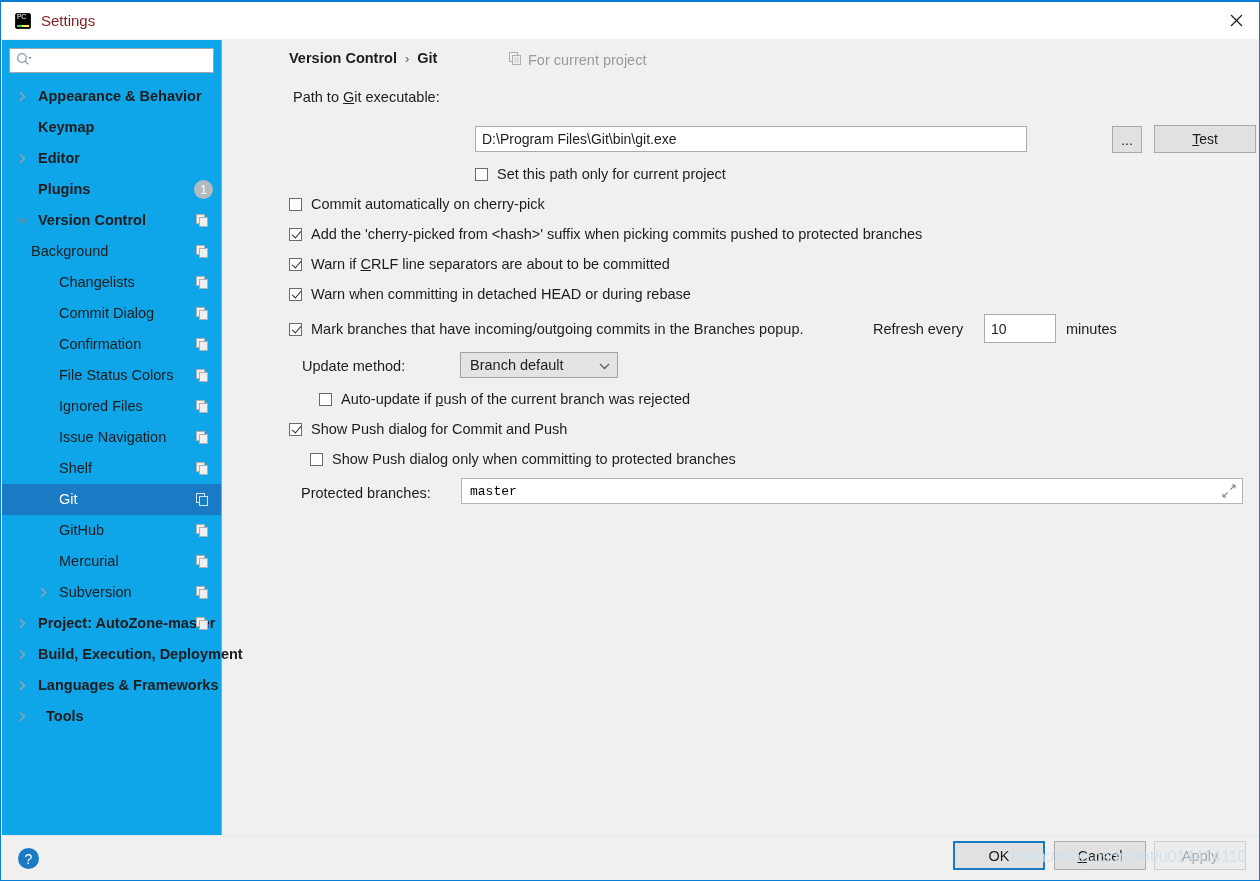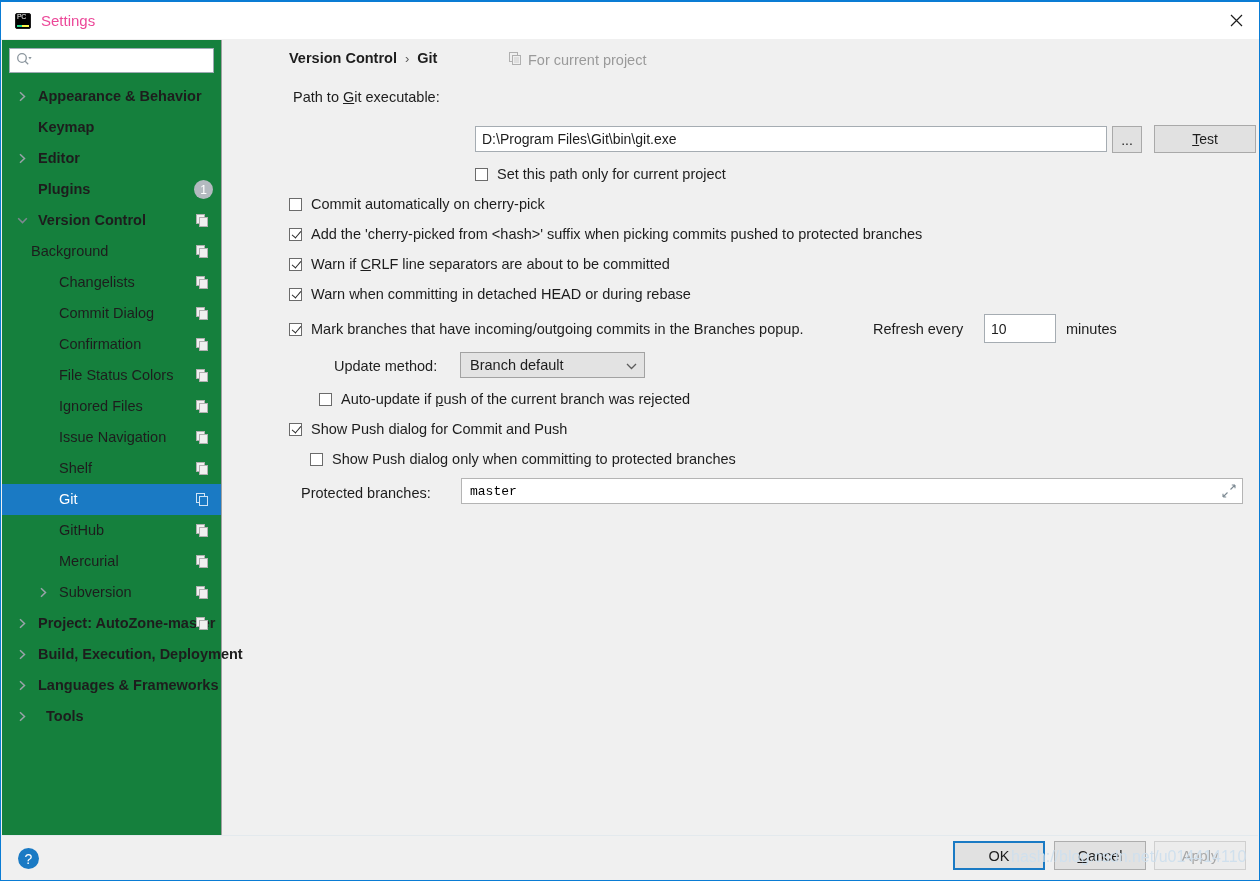--- a/index.html
+++ b/index.html
@@ -36,33 +36,33 @@
     font-size: 7px; color: #ffffff;
     font-family: "Liberation Sans", sans-serif;
     letter-spacing: -0.5px;
   }
   #app-icon::after {
     content: "";
     position: absolute; left: 1px; bottom: 1px; width: 12px; height: 2px;
     background: linear-gradient(90deg,#21d789 0%, #21d789 45%, #fcf84a 45%, #fcf84a 100%);
   }
   #title-text {
-    font-size: 15px; color: #ec4899;
+    font-size: 15px; color: #7f1d1d;
   }
   #close-btn {
     position: absolute; right: 0; top: 0; width: 46px; height: 36px;
     display: flex; align-items: center; justify-content: center;
     cursor: pointer;
   }
   #close-btn svg { display:block; }
 
   
   #sidebar {
     position: absolute; left: 1px; top: 38px; width: 220px; bottom: 45px;
-    background: #15803d;
+    background: #0ea5e9;
     border-right: 1px solid #a0a0a0;
   }
   #search-wrap { padding: 8px 7px 5px 7px; }
   #search-box {
     height: 25px; background: #ffffff;
     border: 1px solid #9daab3;
     display: flex; align-items: center;
     padding-left: 6px;
   }
   #search-icon { flex: none; margin-right: 3px; }
@@ -406,21 +406,21 @@
           <rect x="3.5" y="3.5" width="8" height="9" fill="#f0f0f0" stroke="#b0b0b0"></rect>
           <path d="M5,6 H10 M5,8 H10 M5,10 H10" stroke="#c4c4c4" stroke-width="0.8"></path>
         </svg>
       </span>
       <span>For current project</span>
     </div>
 
     <div class="row" style="left:16px; top:49px;">
       <span class="lbl"><span>Path to </span><u>G</u><span>it executable:</span></span>
     </div>
-    <input class="txtfield" style="position: absolute; left: 198px; top: 86px; width: 632px;" type="text" value="D:\Program Files\Git\bin\git.exe">
+    <input class="txtfield" style="position: absolute; left: 198px; top: 86px; width: 552px;" type="text" value="D:\Program Files\Git\bin\git.exe">
     <button class="btn" style="position:absolute; left:835px; top:86px; width:30px;">...</button>
     <button class="btn" style="position:absolute; left:877px; top:85px; width:102px; height:28px;"><u>T</u><span>est</span></button>
 
     <div class="cb-row" style="left:198px; top:126px;">
       <span class="cbox"></span>
       <span class="cb-label">Set this path only for current project</span>
     </div>
 
     <div class="cb-row" style="left:12px; top:156px;">
       <span class="cbox"></span>
@@ -443,22 +443,22 @@
     </div>
 
     <div class="cb-row" style="left:12px; top:281px;">
       <span class="cbox checked"></span>
       <span class="cb-label">Mark branches that have incoming/outgoing commits in the Branches popup.</span>
     </div>
     <span class="lbl" style="position:absolute; left:596px; top:281px;">Refresh every</span>
     <input class="txtfield" style="position: absolute; left: 707px; top: 274px; width: 72px; height: 29px;" type="text" value="10">
     <span class="lbl" style="position:absolute; left:789px; top:281px;">minutes</span>
 
-    <span class="lbl" style="position:absolute; left:25px; top:318px;margin-left:32px;">Update method:</span>
-    <div class="combo" style="position:absolute; left:183px; top:312px; width:185px;">
+    <span class="lbl" style="position:absolute; left:25px; top:318px;">Update method:</span>
+    <div class="combo" style="position:absolute; left:183px; top:312px; width:158px;">
       <span>Branch default</span>
       <span class="chev">
         <svg width="11" height="7" viewBox="0 0 11 7">
             <path d="M1,1 L5.5,5.5 L10,1" fill="none" stroke="#5c5c5c" stroke-width="1.3"></path>
           </svg>
       </span>
     </div>
 
     <div class="cb-row" style="left:12px; top:351px;margin-left:30px;">
       <span class="cbox"></span>

